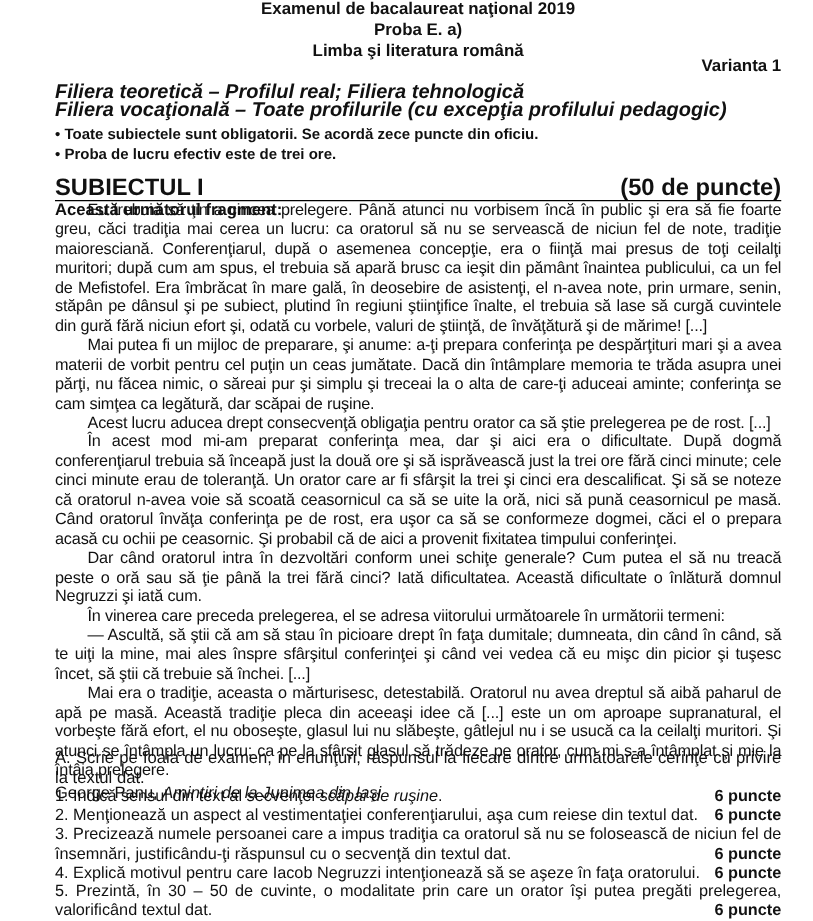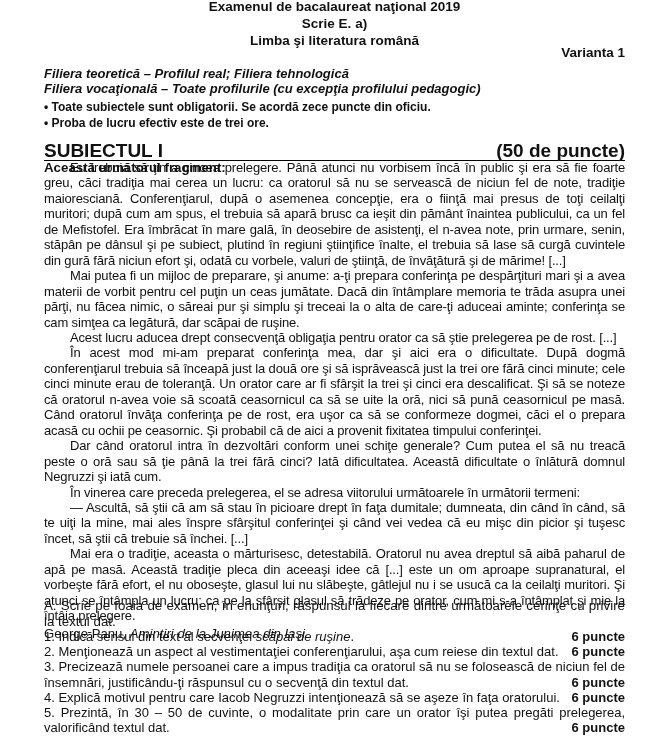--- a/index.html
+++ b/index.html
@@ -5,41 +5,41 @@
   html, body { margin: 0; padding: 0; background: #ffffff; }
   body {
     width: 650px; height: 737px; overflow: hidden; position: relative;
     font-family: "Liberation Sans", sans-serif; color: #111;
     font-size: 13.2px; line-height: 15.6px;
   }
   .page { position: absolute; left: 44px; width: 581px; top: 0; }
   .center { text-align: center; font-weight: bold; font-size: 13.5px; line-height: 17px; }
   .hdr { position: absolute; left: 0; width: 100%; }
   .variant { position: absolute; right: 0; top: 45px; font-weight: bold; font-size: 13.5px; margin-left: 19px; }
-  .filiere { position: absolute; top: 66px; left: 0; font-style: italic; font-weight: bold; font-size: 13px; line-height: 15px; }
+  .filiere { position: absolute; top: 66px; left: 0; font-style: italic; font-weight: bold; font-size: 16px; line-height: 15px; }
   .rules { position: absolute; top: 99px; left: 0; font-weight: bold; font-size: 12px; line-height: 16px; }
   .subject { position: absolute; top: 143px; left: 0; width: 100%; font-weight: bold; font-size: 19px;
              border-bottom: 1.5px solid #000; padding-bottom: 1px; display: flex; justify-content: space-between; }
   .read { position: absolute; top: 160px; left: 0; font-weight: bold; font-size: 13.3px; }
   .text { position: absolute; top: 160px; left: 0; width: 581px; }
   .para { margin: 0; text-align: justify; text-indent: 26px; font-size: 13px; line-height: 15.45px; letter-spacing: -0.15px; }
   .source { text-align: left; font-size: 13.2px; margin-top: 2px; }
   .tasks { position: absolute; top: 598px; left: 0; width: 581px; }
   .task-intro { font-weight: normal; font-size: 13.3px; line-height: 15.5px; text-align: justify; }
   .task { font-size: 13px; line-height: 15.2px; display: block; text-align: justify; }
   .pts { font-weight: bold; float: right; }
   i { font-style: italic; }
 </style>
 </head>
 <body>
 
 <div class="page">
 
   <div class="hdr center" style="top:-2px;">Examenul de bacalaureat naţional 2019</div>
-  <div class="hdr center" style="top:15px;">Scrie E. a)</div>
+  <div class="hdr center" style="top:15px;">Proba E. a)</div>
   <div class="hdr center" style="top:32px;">Limba şi literatura română</div>
   <div class="variant">Varianta 1</div>
 
   <div class="filiere">
     <div>Filiera teoretică – Profilul real; Filiera tehnologică</div>
     <div>Filiera vocaţională – Toate profilurile (cu excepţia profilului pedagogic)</div>
   </div>
 
   <div class="rules">
     <div>• Toate subiectele sunt obligatorii. Se acordă zece puncte din oficiu.</div>

